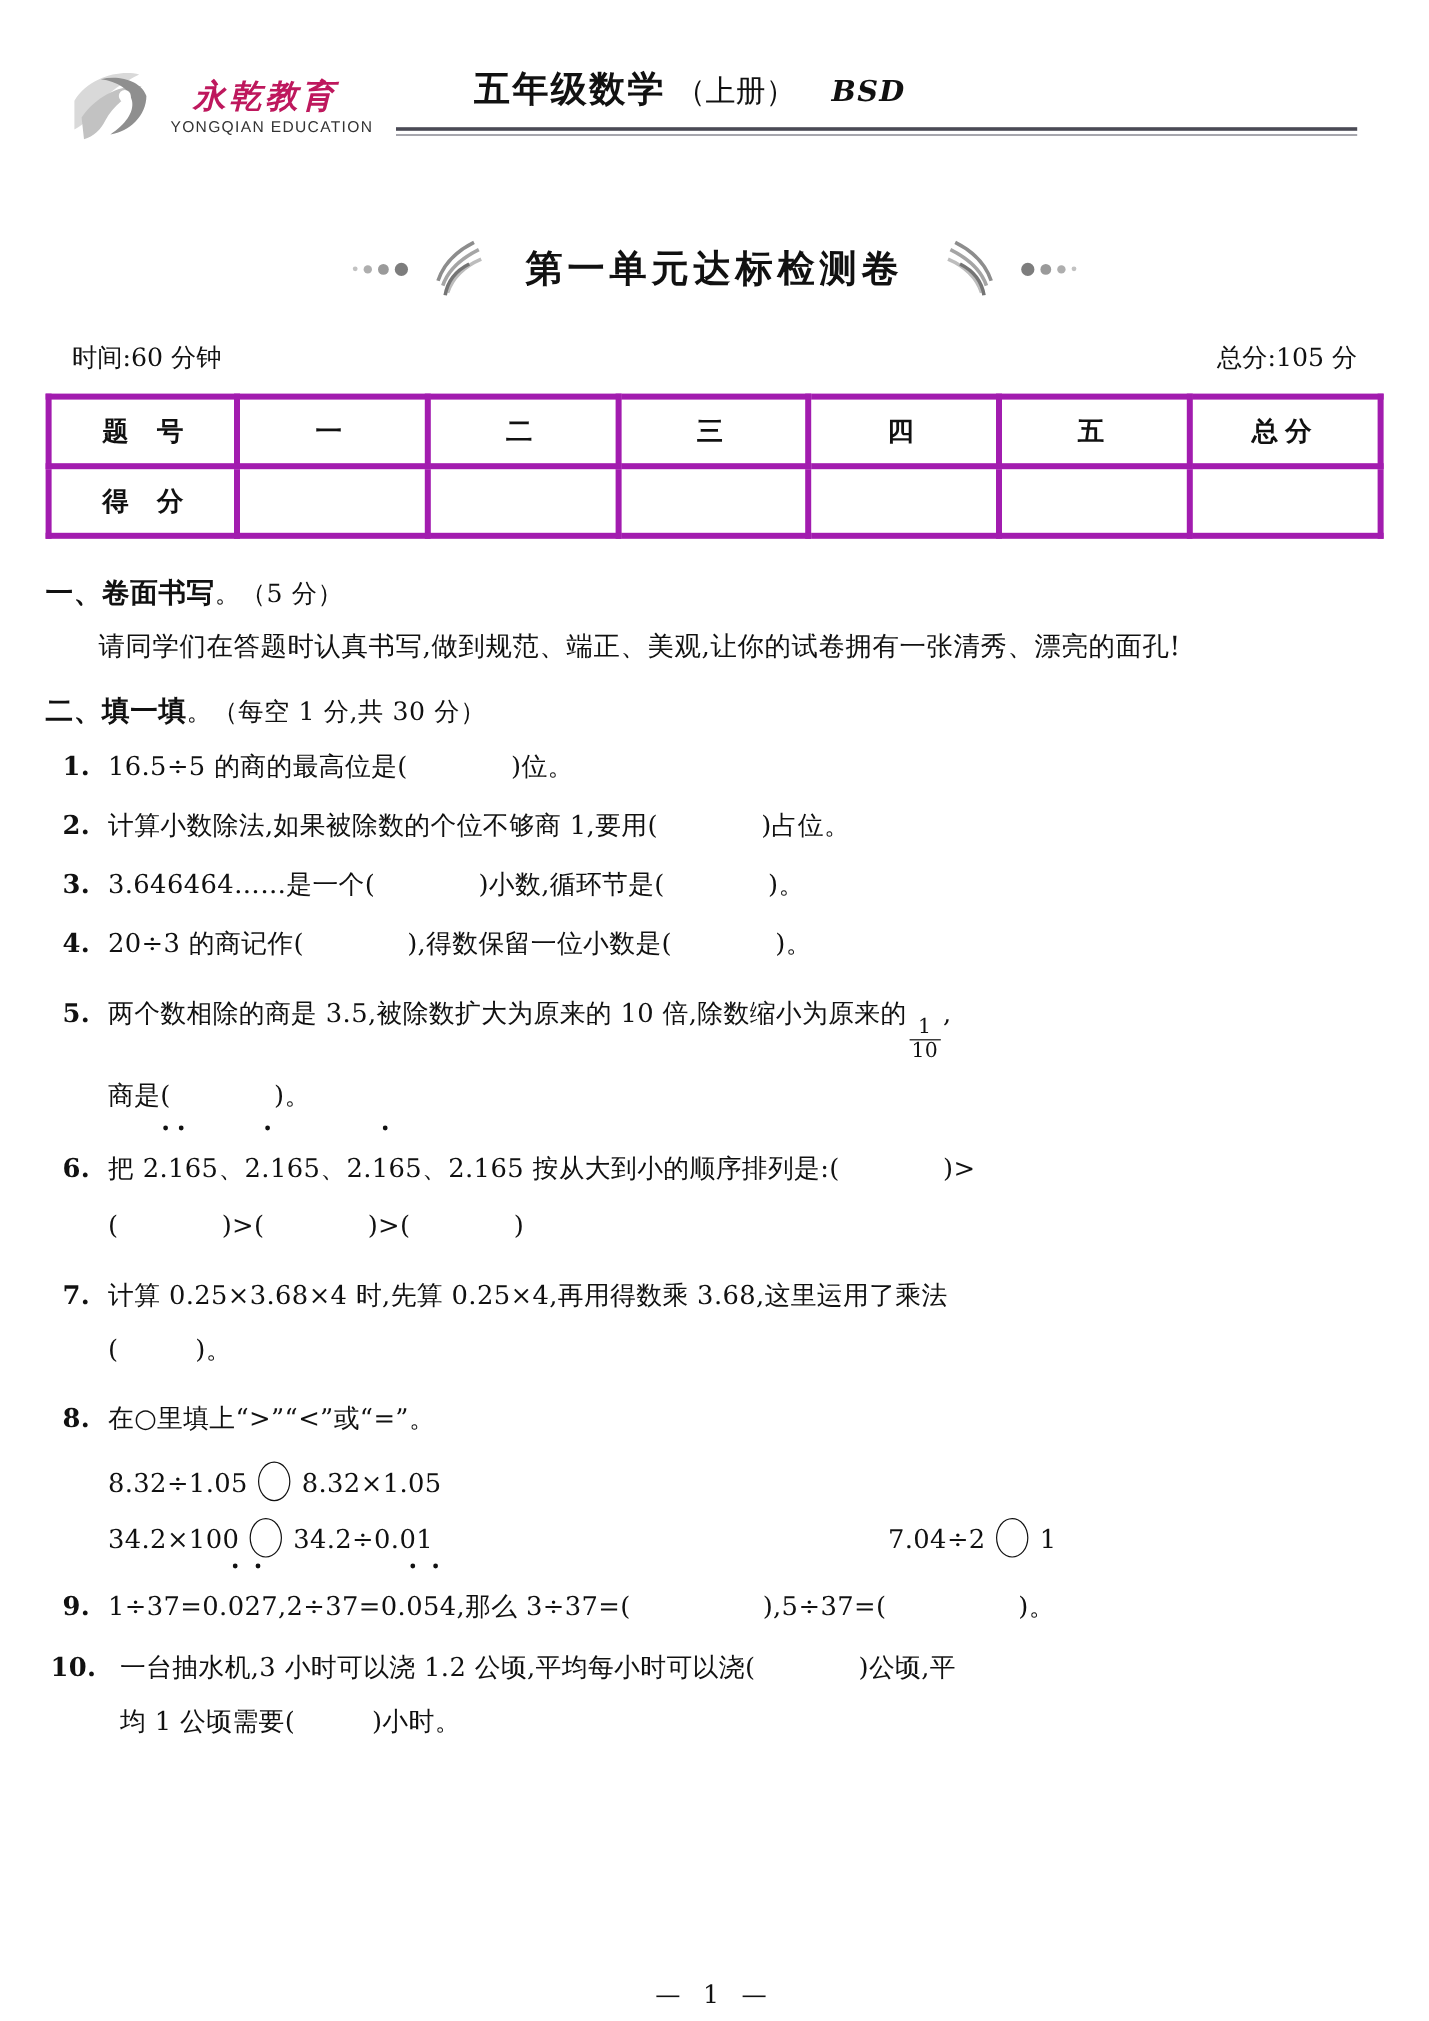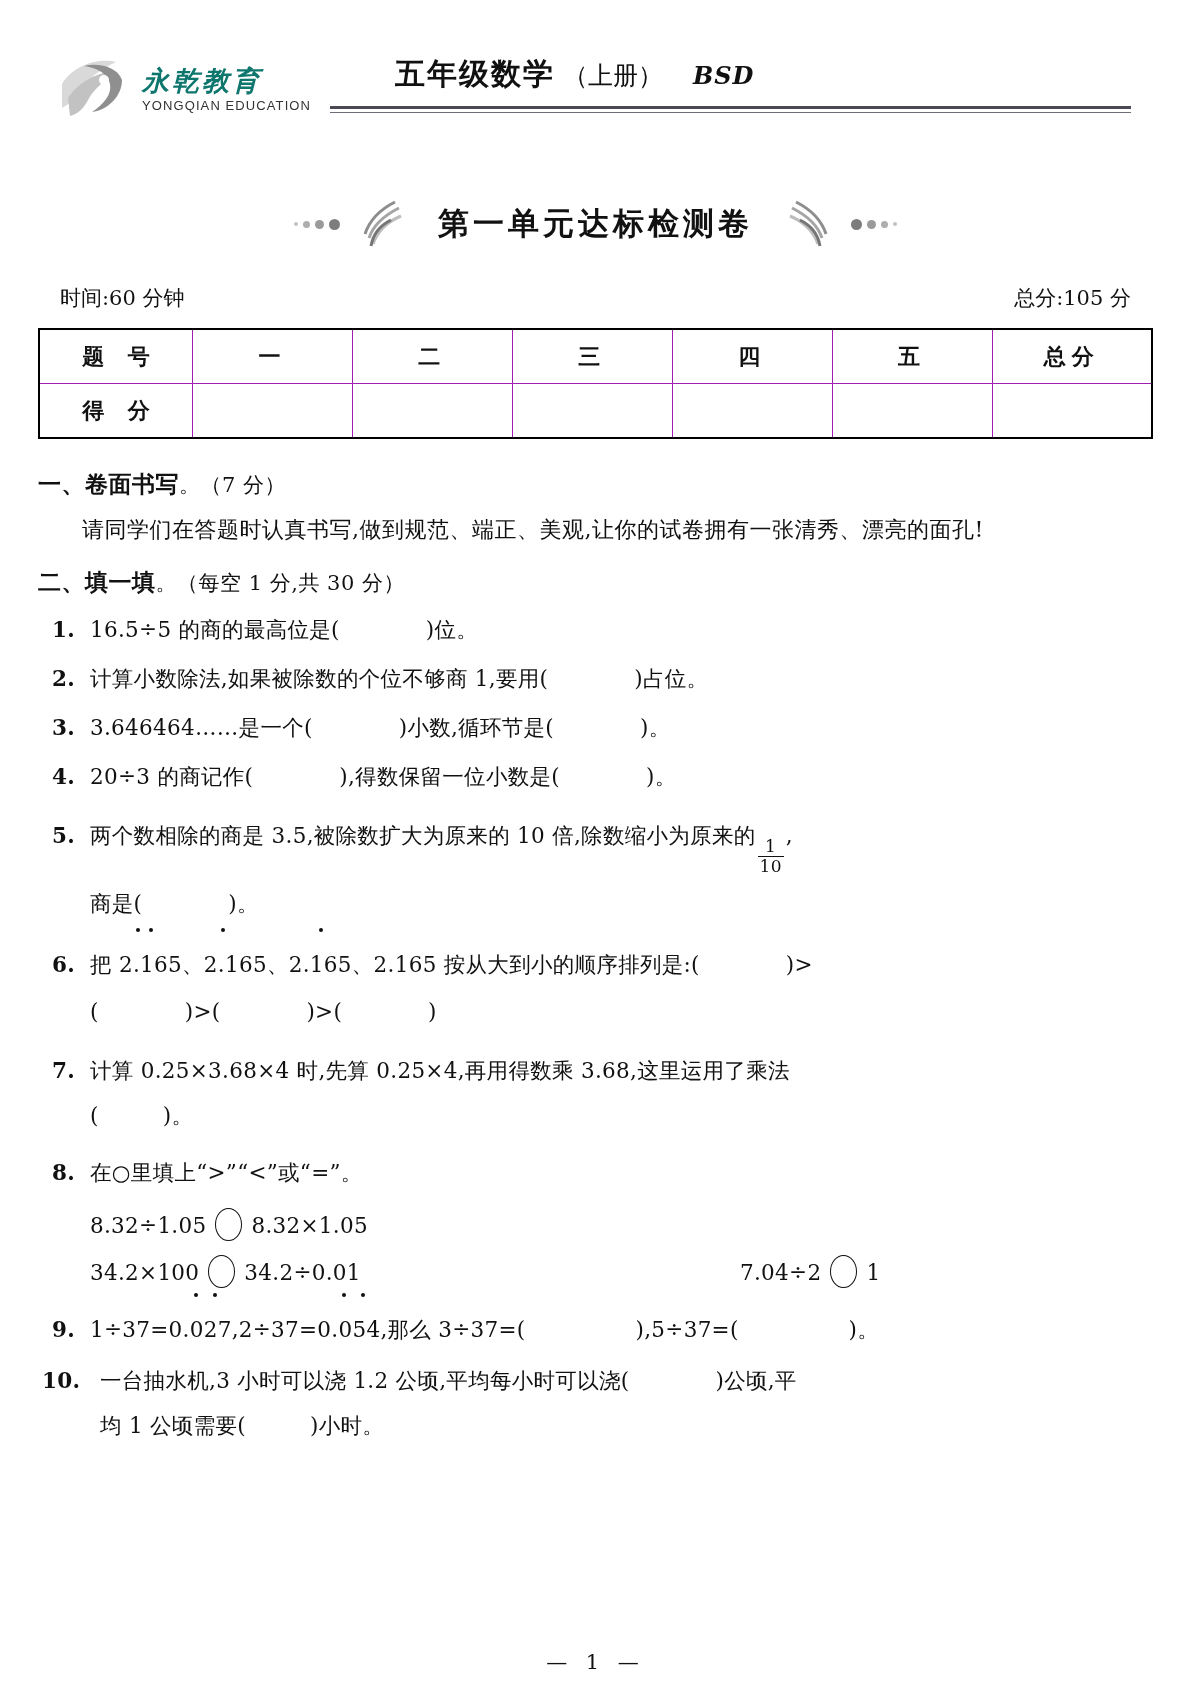--- a/index.html
+++ b/index.html
@@ -28,21 +28,22 @@
     display:flex;align-items:center;gap:12px;
   }
   .logo-mark{
     width:70px;height:62px;position:relative;flex:none;
   }
   .logo-text{display:flex;flex-direction:column;line-height:1;}
   .logo-cn{
     font-family:"DejaVu Serif","Liberation Serif",serif;
     font-size:27px;font-weight:bold;letter-spacing:3px;
     font-style:italic;
-    color:#0f766e;
+    color:#be185d;
+    margin-left:19px;
   }
   .logo-en{
     font-family:"Liberation Sans",sans-serif;
     font-size:13px;letter-spacing:1.1px;color:#333;margin-top:5px;
   }
   .head-title{
     position:absolute;left:335px;top:6px;
     white-space:nowrap;
   }
   .head-title .grade{
@@ -90,21 +91,21 @@
   }
 
   
   .score-table{
     margin:16px 38px 0 38px;
     border-collapse:collapse;
     width:calc(100% - 76px);
     table-layout:fixed;
   }
   .score-table td{
-    border:1px solid #a21caf;
+    border:5px solid #a21caf;
     height:53px;
     text-align:center;
     font-family:"DejaVu Sans","Liberation Sans",sans-serif;
     font-size:22px;font-weight:bold;
     letter-spacing:6px;
     padding:0;
   }
   .score-table td.lbl{width:152px;}
   .score-table tr td:first-child{letter-spacing:8px;text-indent:8px;}
   .score-table{border:2px solid #000;}
@@ -276,21 +277,21 @@
       <td></td>
       <td></td>
       <td></td>
     </tr>
   </tbody>
     </table>
 
   <div class="content">
 
     <div class="sec-head">
-      <span>一、卷面书写</span><span class="pts">。（7 分）</span>
+      <span>一、卷面书写</span><span class="pts">。（5 分）</span>
     </div>
     <div class="para">请同学们在答题时认真书写,做到规范、端正、美观,让你的试卷拥有一张清秀、漂亮的面孔!</div>
 
     <div class="sec-head">
       <span>二、填一填</span><span class="pts">。（每空 1 分,共 30 分）</span>
     </div>
 
     <div class="q">
       <span class="qn">1.</span>
       <span>16.5÷5 的商的最高位是(</span><span class="blank"></span><span>)位。</span>

